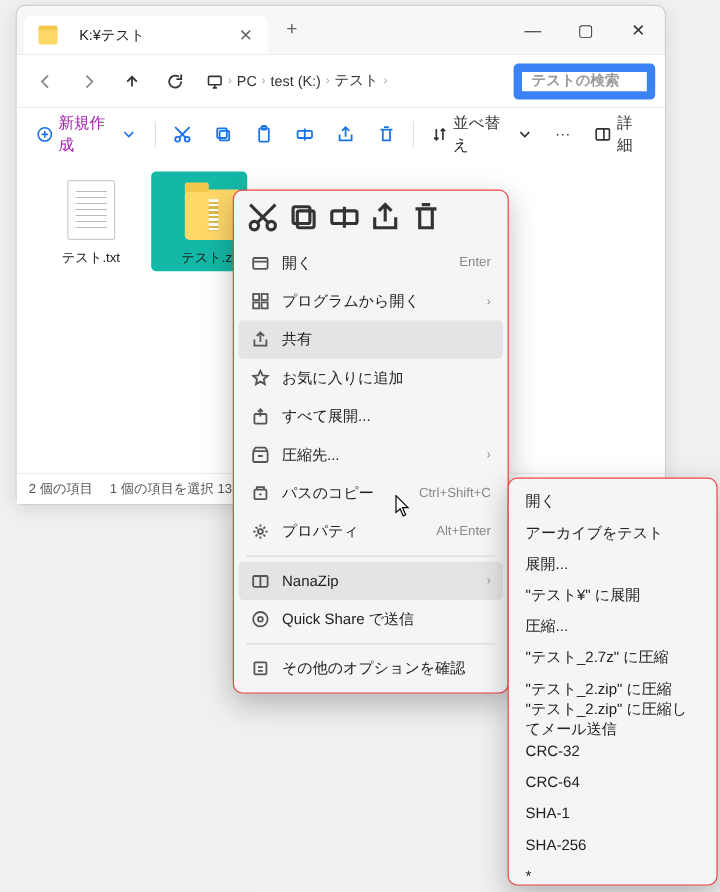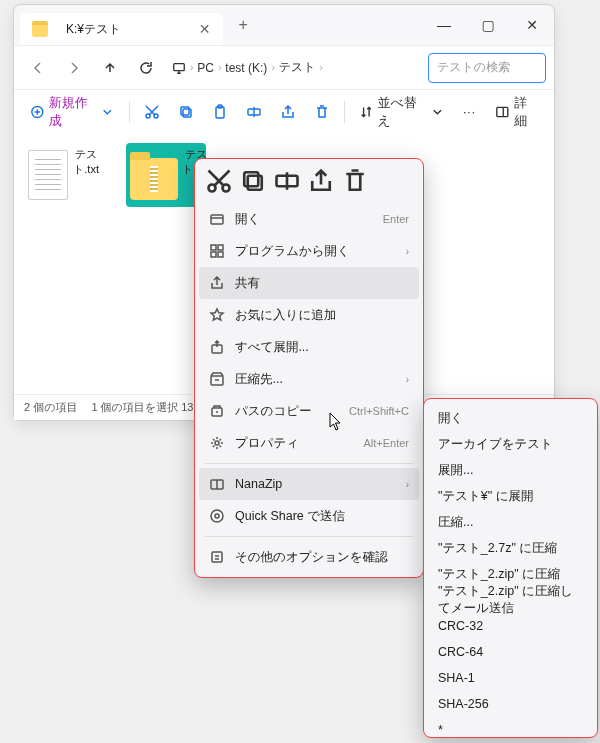--- a/index.html
+++ b/index.html
@@ -11,28 +11,28 @@
   .tab-title { font-size: 12px; color: #222; }
   .tab-close { margin-left: 60px; font-size: 14px; color: #666; }
   .tab-add { margin-left: 16px; font-size: 16px; color: #666; }
   .winctrl { margin-left: auto; display: flex; }
   .winctrl div { width: 44px; height: 30px; display: flex; align-items: center; justify-content: center; color: #333; font-size: 14px; }
   .navbar { height: 44px; background: #fff; display: flex; align-items: center; padding: 0 8px; gap: 4px; border-top: 1px solid #eee; }
   .nav-btn { width: 32px; height: 32px; display: flex; align-items: center; justify-content: center; color: #888; font-size: 14px; border-radius: 4px; }
   .nav-btn.enabled { color: #333; }
   .breadcrumb { display: flex; align-items: center; gap: 4px; flex: 1; font-size: 12px; color: #333; padding: 0 6px; }
   .bc-sep { color: #aaa; font-size: 10px; }
-  .search { width: 118px; height: 30px; border: 1px solid #3b82f6; border-radius: 4px; font-size: 12px; padding: 0 8px; color: #999; display:flex; align-items:center; }
+  .search { width: 118px; height: 30px; border: 7px solid #3b82f6; border-radius: 4px; font-size: 12px; padding: 0 8px; color: #999; display:flex; align-items:center;font-weight:bold; }
   .toolbar { height: 44px; background: #fff; display: flex; align-items: center; padding: 0 8px; gap: 2px; border-top: 1px solid #eee; }
   .tbtn { height: 32px; padding: 0 8px; display: flex; align-items: center; gap: 4px; color: #1a73e8; font-size: 13px; border-radius: 4px; }
   .tbtn.dark { color: #333; }
   .tbtn svg, .nav-btn svg { width: 16px; height: 16px; }
   .sep { width: 1px; height: 22px; background: #e0e0e0; margin: 0 4px; }
   .content { flex: 1; background: #fff; padding: 10px; display: flex; gap: 10px; align-items:flex-start; }
-  .file { width: 80px; display:flex; flex-direction:row; align-items:flex-start; gap:4px; padding:4px; border-radius:4px; }
+  .file { width: 80px; display:flex; flex-direction:column; align-items:flex-end; gap:4px; padding:4px; border-radius:4px; }
   .file.selected { background:#14b8a6;margin-left:12px; }
   .file-icon { width:48px; height:56px; display:flex; align-items:center; justify-content:center; }
   .file-label { font-size:11px; color:#222; text-align:center; }
   .doc-icon { width:40px; height:50px; background:#fff; border:1px solid #ccc; border-radius:2px; position:relative; }
   .doc-icon::before { content:""; position:absolute; left:6px; right:6px; top:8px; bottom:8px; background: repeating-linear-gradient(#bbb 0 1px, transparent 1px 5px); }
   .zip-icon { width:48px; height:42px; background:#ffd868; border-radius:4px; position:relative; margin-top:8px; }
   .zip-icon::before { content:""; position:absolute; left:0; top:-6px; width:20px; height:8px; background:#f2c94c; border-radius:2px 2px 0 0; }
   .zip-icon::after { content:""; position:absolute; left:20px; top:8px; width:8px; height:26px; background: repeating-linear-gradient(#fff 0 2px, #e0b84a 2px 4px); }
   .status { height:26px; background:#fff; border-top:1px solid #eee; display:flex; align-items:center; padding:0 10px; font-size:11px; color:#555; gap:14px; }
   .status .right { margin-left:auto; display:flex; gap:4px; }

